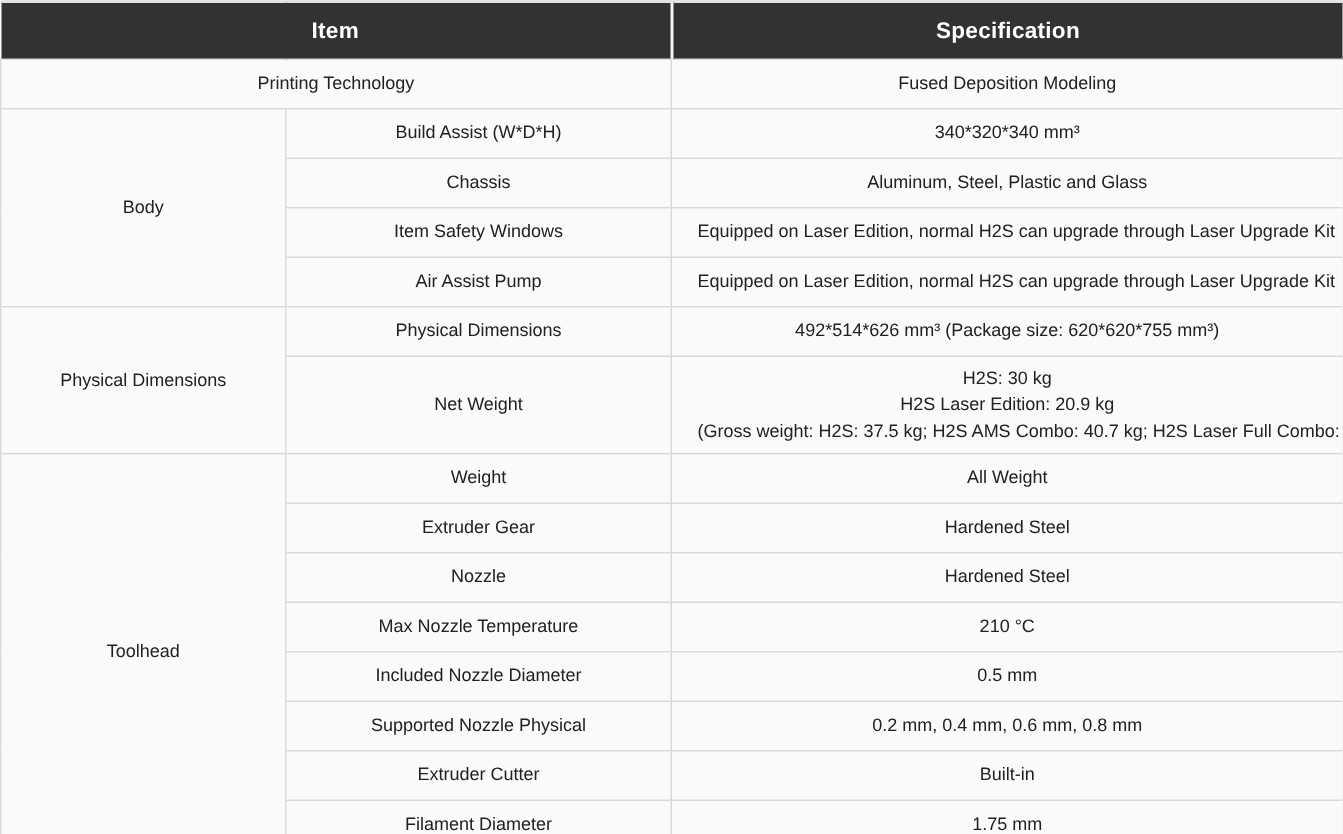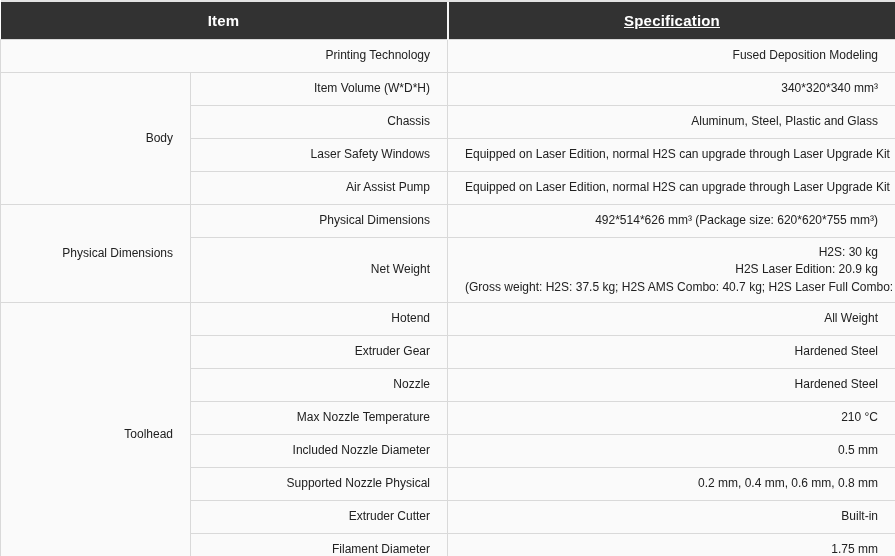--- a/index.html
+++ b/index.html
@@ -19,26 +19,26 @@
   }
   col.c-group{width:190px;}
   col.c-item{width:257px;}
   col.c-spec{width:448px;}
   thead th{
     background:var(--header-bg);color:var(--header-text);
     font-size:15px;font-weight:bold;letter-spacing:.2px;
     height:35px;text-align:center;vertical-align:middle;
     border:none;border-top:2px solid #e3e3e3;
   }
-  thead th.spec-th{border-left:2px solid #f5f5f5;text-decoration:underline;}
+  thead th.spec-th{border-left:2px solid #f5f5f5;}
   tbody td{
     background:var(--row-bg);color:var(--text);
     border:1px solid var(--border);
     font-size:12px;line-height:1.45;
-    text-align:right;vertical-align:middle;
+    text-align:center;vertical-align:middle;
     height:32px;padding:0 17px;white-space:nowrap;overflow:hidden;
   }
   tr.tall td{height:64px;}
   td.multiline span{display:block;white-space:nowrap;}
 </style>
 </head>
 <body>
 
 <table>
   <colgroup>
@@ -54,29 +54,29 @@
   </thead>
   <tbody>
 
     <tr>
       <td colspan="2">Printing Technology</td>
       <td>Fused Deposition Modeling</td>
     </tr>
 
     <tr>
       <td rowspan="4">Body</td>
-      <td>Item Volume (W*D*H)</td>
+      <td>Build Assist (W*D*H)</td>
       <td>340*320*340 mm³</td>
     </tr>
     <tr>
       <td>Chassis</td>
       <td>Aluminum, Steel, Plastic and Glass</td>
     </tr>
     <tr>
-      <td>Laser Safety Windows</td>
+      <td>Item Safety Windows</td>
       <td>Equipped on Laser Edition, normal H2S can upgrade through Laser Upgrade Kit</td>
     </tr>
     <tr>
       <td>Air Assist Pump</td>
       <td>Equipped on Laser Edition, normal H2S can upgrade through Laser Upgrade Kit</td>
     </tr>
 
     <tr>
       <td rowspan="2">Physical Dimensions</td>
       <td>Physical Dimensions</td>
@@ -86,21 +86,21 @@
       <td>Net Weight</td>
       <td class="multiline">
         <span>H2S: 30 kg</span>
         <span>H2S Laser Edition: 20.9 kg</span>
         <span>(Gross weight: H2S: 37.5 kg; H2S AMS Combo: 40.7 kg; H2S Laser Full Combo: 45.8 kg)</span>
       </td>
     </tr>
 
     <tr>
       <td rowspan="8">Toolhead</td>
-      <td>Hotend</td>
+      <td>Weight</td>
       <td>All Weight</td>
     </tr>
     <tr>
       <td>Extruder Gear</td>
       <td>Hardened Steel</td>
     </tr>
     <tr>
       <td>Nozzle</td>
       <td>Hardened Steel</td>
     </tr>

